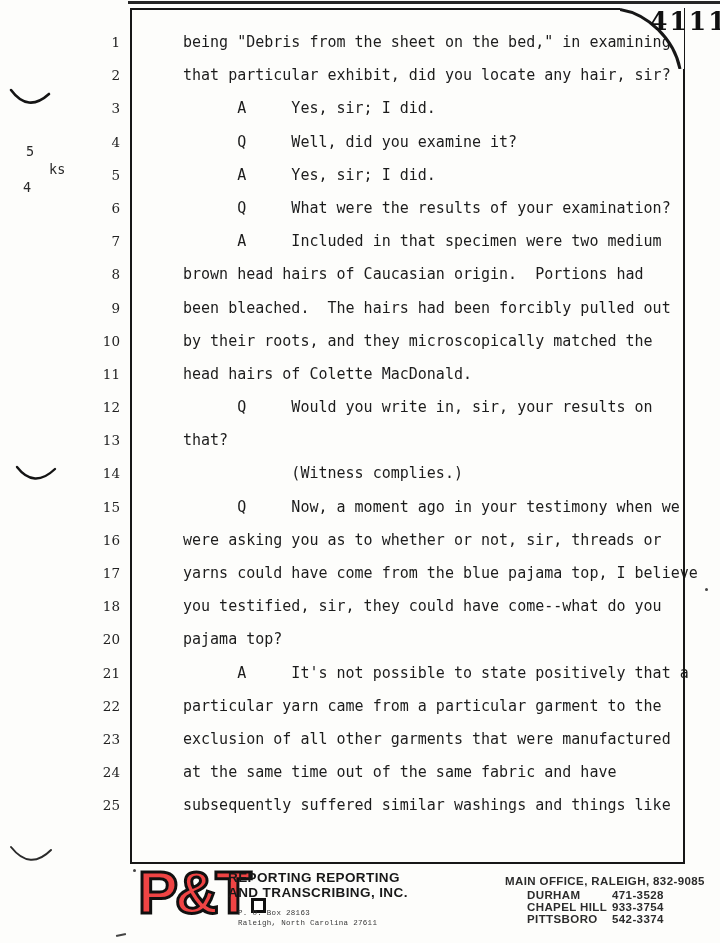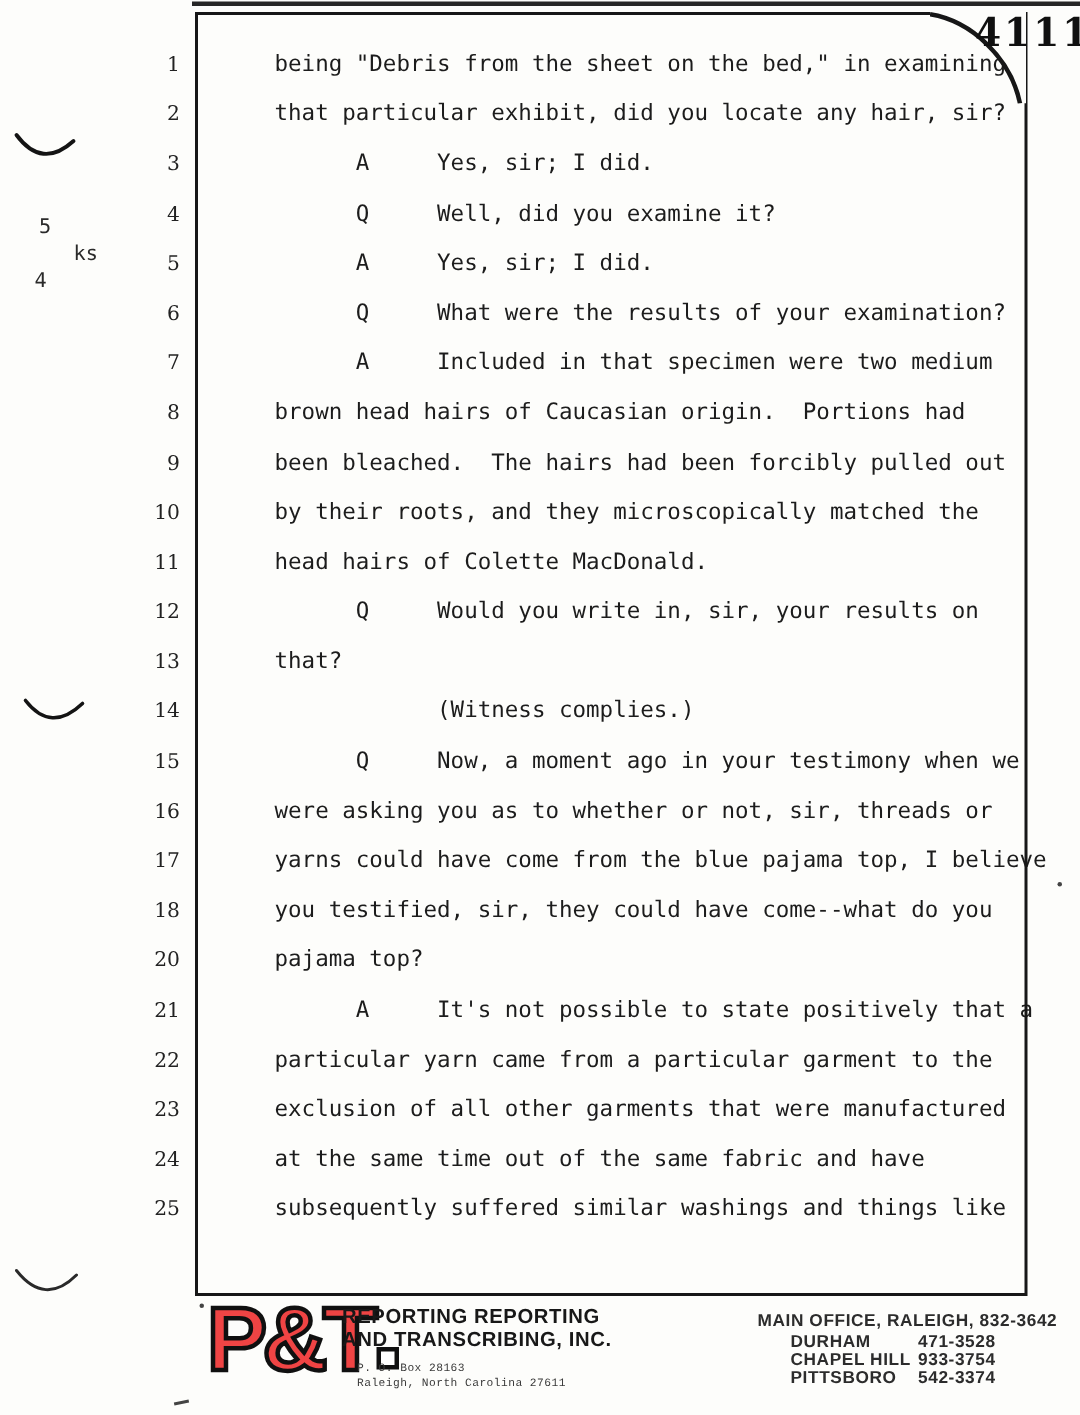--- a/index.html
+++ b/index.html
@@ -242,21 +242,21 @@
   <div class="logo"><span>P&amp;T</span><span class="dot"></span></div>
   <div class="company">
     <div>REPORTING REPORTING</div>
     <div>AND TRANSCRIBING, INC.</div>
   </div>
   <div class="address">
     <div>P. O. Box 28163</div>
     <div>Raleigh, North Carolina  27611</div>
   </div>
   <div class="phones">
-    <div class="main-office">MAIN OFFICE, RALEIGH, 832-3642</div>
+    <div class="main-office">MAIN OFFICE, RALEIGH, 832-9085</div>
     <div class="office-rows">
 
         <div class="office-row">
           <span>DURHAM</span>
           <span>471-3528</span>
         </div>
 
         <div class="office-row">
           <span>CHAPEL HILL</span>
           <span>933-3754</span>

